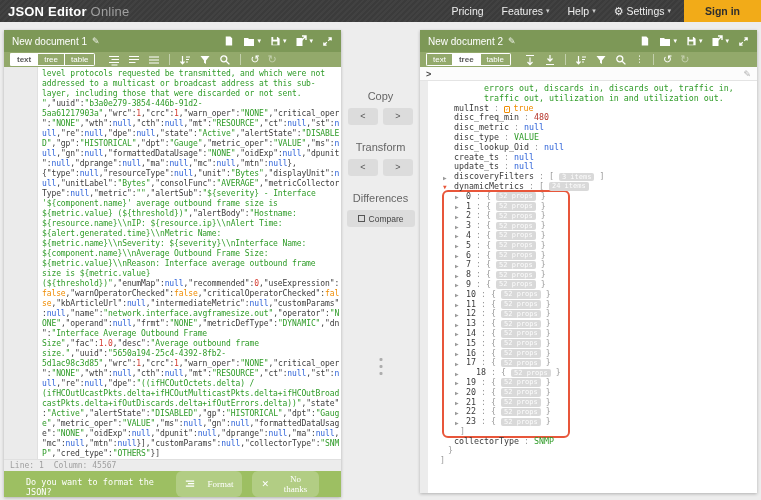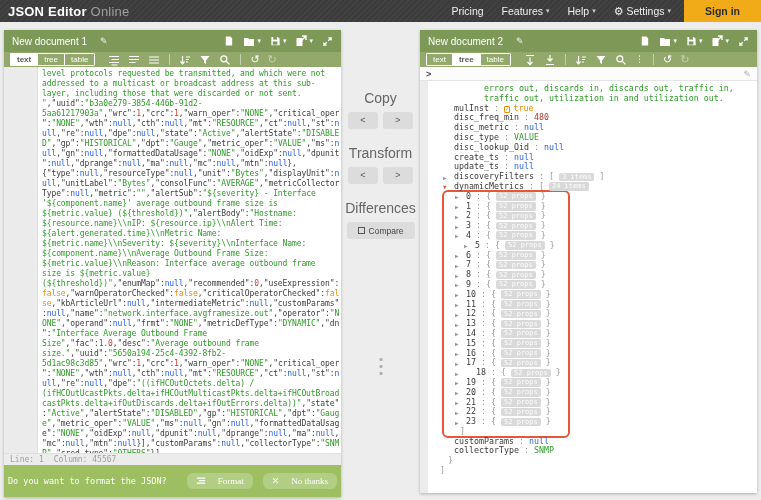--- a/index.html
+++ b/index.html
@@ -22,21 +22,21 @@
     border:none; padding:0 21px; margin-left:4px; cursor:pointer; }
 
   
   .panel { position:absolute; top:30px; width:337px; background:#fff;
     box-shadow:0 1px 3px rgba(0,0,0,.25); display:flex; flex-direction:column; }
   .panel.left  { left:4px;  height:467px; }
   .panel.right { left:420px; height:463px; }
 
   .panel-titlebar { height:22px; background:#7d9857; display:flex; align-items:center;
     padding:0 8px; color:#fff; flex:none; }
-  .panel-title { font-size:10px; display:flex; align-items:center; gap:13px; white-space:nowrap; }
+  .panel-title { font-size:10px; display:flex; align-items:center; gap:5px; white-space:nowrap; }
   .edit-pencil { font-size:9px; opacity:.9; cursor:pointer; }
   .titlebar-icons { margin-left:auto; display:flex; align-items:center; gap:9px; }
   .tb-ic { display:flex; align-items:center; gap:2px; cursor:pointer; }
   .tb-ic .caret { font-size:7px; color:#fff; }
 
   .panel-toolbar { height:15px; background:#93a96b; display:flex; align-items:center;
     padding:0 6px; flex:none; }
   .tab-group { display:flex; border-radius:2px; overflow:hidden; margin-right:9px; }
   .tab { font-size:8px; line-height:11px; padding:0 6px; color:#fff; border:1px solid #fff;
     border-right:none; cursor:pointer; white-space:nowrap; }
@@ -57,32 +57,32 @@
   .tk-key { color:#3c3c3c; }
   .tk-null { color:#2d62d8; }
   .tk-num { color:#d43a2f; }
   .tk-bool { color:#ef8c00; }
   .tk-pln { color:#3c3c3c; }
 
   .statusbar { height:12px; flex:none; background:#ececec; border-top:1px solid #e0e0e0;
     display:flex; align-items:center; gap:10px; padding:0 6px;
     font-family:"DejaVu Sans Mono", monospace; font-size:8px; color:#9e9e9e; }
 
-  .notifybar { height:32px; flex:none; background:#9dbf62; display:flex; align-items:center;
-    padding:0 4px; color:#fff; }
+  .notifybar { height:26px; flex:none; background:#9dbf62; display:flex; align-items:flex-end;
+    padding:0 22px; color:#fff; }
   .notify-msg { font-family:"DejaVu Sans Mono", monospace; font-size:8.5px; }
   .notify-btns { margin-left:auto; display:flex; gap:10px; }
   .notify-btn { background:rgba(255,255,255,.22); border:none; color:#fff; font-size:9px;
     padding:3px 9px; border-radius:6px; cursor:pointer; display:flex; align-items:center; gap:12px;
     font-family:Liberation Serif, serif; }
 
   
   .mid-gutter { position:absolute; left:341px; top:30px; width:79px; height:467px;
     display:flex; flex-direction:column; align-items:center; padding-top:60px; }
-  .mid-label { font-size:14px; color:#666; margin-bottom:6px; }
+  .mid-label { font-size:11px; color:#666; margin-bottom:6px; }
   .mid-btn-row { display:flex; gap:5px; margin-bottom:16px; }
   .mid-btn { width:30px; height:17px; background:#dcdcdc; border:none; border-radius:3px;
     color:#555; font-size:9px; cursor:pointer; line-height:15px; }
   .compare-btn { width:68px; height:17px; background:#dcdcdc; border:none; border-radius:3px;
     color:#444; font-size:8.5px; cursor:pointer; display:flex; align-items:center;
     justify-content:center; gap:4px; margin-bottom:0; }
   .cmp-box { width:7px; height:7px; border:1.3px solid #555; background:transparent; display:inline-block; }
   .drag-dots { position:absolute; left:50%; transform:translateX(-50%); top:328px;
     display:flex; flex-direction:column; gap:4px; cursor:row-resize; }
   .drag-dots i { width:3px; height:3px; background:#adadad; border-radius:1px; display:block; }
@@ -372,39 +372,38 @@
         <div class="tree-row" style="padding-left: 26px;"><span class="tr-key">disc_lookup_Oid</span><span class="tr-punct"> : </span><span class="tr-null">null</span></div>
         <div class="tree-row" style="padding-left: 26px;"><span class="tr-key">create_ts</span><span class="tr-punct"> : </span><span class="tr-null">null</span></div>
         <div class="tree-row" style="padding-left: 26px;"><span class="tr-key">update_ts</span><span class="tr-punct"> : </span><span class="tr-null">null</span></div>
         <div class="tree-row" style="padding-left: 26px;"><span class="tr-arrow" style="left: 15px;">▶</span><span class="tr-key">discoveryFilters</span><span class="tr-punct"> : [ </span><span class="badge">3 items</span><span class="tr-punct"> ]</span></div>
         <div class="tree-row" style="padding-left: 26px;"><span class="tr-arrow open" style="left: 15px;">▼</span><span class="tr-key">dynamicMetrics</span><span class="tr-punct"> : [ </span><span class="badge">24 items</span></div>
         <div class="tree-row" style="padding-left: 38px;"><span class="tr-arrow" style="left: 27px;">▶</span><span class="tr-key">0</span><span class="tr-punct"> : { </span><span class="badge">52 props</span><span class="tr-punct"> }</span></div>
         <div class="tree-row" style="padding-left: 38px;"><span class="tr-arrow" style="left: 27px;">▶</span><span class="tr-key">1</span><span class="tr-punct"> : { </span><span class="badge">52 props</span><span class="tr-punct"> }</span></div>
         <div class="tree-row" style="padding-left: 38px;"><span class="tr-arrow" style="left: 27px;">▶</span><span class="tr-key">2</span><span class="tr-punct"> : { </span><span class="badge">52 props</span><span class="tr-punct"> }</span></div>
         <div class="tree-row" style="padding-left: 38px;"><span class="tr-arrow" style="left: 27px;">▶</span><span class="tr-key">3</span><span class="tr-punct"> : { </span><span class="badge">52 props</span><span class="tr-punct"> }</span></div>
         <div class="tree-row" style="padding-left: 38px;"><span class="tr-arrow" style="left: 27px;">▶</span><span class="tr-key">4</span><span class="tr-punct"> : { </span><span class="badge">52 props</span><span class="tr-punct"> }</span></div>
-        <div class="tree-row" style="padding-left: 38px; margin-left: 9px;"><span class="tr-arrow" style="left: 27px;">▶</span><span class="tr-key">5</span><span class="tr-punct"> : { </span><span class="badge">52 props</span><span class="tr-punct"> }</span></div>
+        <div class="tree-row" style="padding-left: 38px;"><span class="tr-arrow" style="left: 27px;">▶</span><span class="tr-key">5</span><span class="tr-punct"> : { </span><span class="badge">52 props</span><span class="tr-punct"> }</span></div>
         <div class="tree-row" style="padding-left: 38px;"><span class="tr-arrow" style="left: 27px;">▶</span><span class="tr-key">6</span><span class="tr-punct"> : { </span><span class="badge">52 props</span><span class="tr-punct"> }</span></div>
         <div class="tree-row" style="padding-left: 38px;"><span class="tr-arrow" style="left: 27px;">▶</span><span class="tr-key">7</span><span class="tr-punct"> : { </span><span class="badge">52 props</span><span class="tr-punct"> }</span></div>
         <div class="tree-row" style="padding-left: 38px;"><span class="tr-arrow" style="left: 27px;">▶</span><span class="tr-key">8</span><span class="tr-punct"> : { </span><span class="badge">52 props</span><span class="tr-punct"> }</span></div>
         <div class="tree-row" style="padding-left: 38px;"><span class="tr-arrow" style="left: 27px;">▶</span><span class="tr-key">9</span><span class="tr-punct"> : { </span><span class="badge">52 props</span><span class="tr-punct"> }</span></div>
         <div class="tree-row" style="padding-left: 38px;"><span class="tr-arrow" style="left: 27px;">▶</span><span class="tr-key">10</span><span class="tr-punct"> : { </span><span class="badge">52 props</span><span class="tr-punct"> }</span></div>
         <div class="tree-row" style="padding-left: 38px;"><span class="tr-arrow" style="left: 27px;">▶</span><span class="tr-key">11</span><span class="tr-punct"> : { </span><span class="badge">52 props</span><span class="tr-punct"> }</span></div>
         <div class="tree-row" style="padding-left: 38px;"><span class="tr-arrow" style="left: 27px;">▶</span><span class="tr-key">12</span><span class="tr-punct"> : { </span><span class="badge">52 props</span><span class="tr-punct"> }</span></div>
         <div class="tree-row" style="padding-left: 38px;"><span class="tr-arrow" style="left: 27px;">▶</span><span class="tr-key">13</span><span class="tr-punct"> : { </span><span class="badge">52 props</span><span class="tr-punct"> }</span></div>
         <div class="tree-row" style="padding-left: 38px;"><span class="tr-arrow" style="left: 27px;">▶</span><span class="tr-key">14</span><span class="tr-punct"> : { </span><span class="badge">52 props</span><span class="tr-punct"> }</span></div>
         <div class="tree-row" style="padding-left: 38px;"><span class="tr-arrow" style="left: 27px;">▶</span><span class="tr-key">15</span><span class="tr-punct"> : { </span><span class="badge">52 props</span><span class="tr-punct"> }</span></div>
         <div class="tree-row" style="padding-left: 38px;"><span class="tr-arrow" style="left: 27px;">▶</span><span class="tr-key">16</span><span class="tr-punct"> : { </span><span class="badge">52 props</span><span class="tr-punct"> }</span></div>
         <div class="tree-row" style="padding-left: 38px;"><span class="tr-arrow" style="left: 27px;">▶</span><span class="tr-key">17</span><span class="tr-punct"> : { </span><span class="badge">52 props</span><span class="tr-punct"> }</span></div>
         <div class="tree-row" style="padding-left: 48px;"><span class="tr-arrow" style="left: 27px;">▶</span><span class="tr-key">18</span><span class="tr-punct"> : { </span><span class="badge">52 props</span><span class="tr-punct"> }</span></div>
         <div class="tree-row" style="padding-left: 38px;"><span class="tr-arrow" style="left: 27px;">▶</span><span class="tr-key">19</span><span class="tr-punct"> : { </span><span class="badge">52 props</span><span class="tr-punct"> }</span></div>
         <div class="tree-row" style="padding-left: 38px;"><span class="tr-arrow" style="left: 27px;">▶</span><span class="tr-key">20</span><span class="tr-punct"> : { </span><span class="badge">52 props</span><span class="tr-punct"> }</span></div>
         <div class="tree-row" style="padding-left: 38px;"><span class="tr-arrow" style="left: 27px;">▶</span><span class="tr-key">21</span><span class="tr-punct"> : { </span><span class="badge">52 props</span><span class="tr-punct"> }</span></div>
         <div class="tree-row" style="padding-left: 38px;"><span class="tr-arrow" style="left: 27px;">▶</span><span class="tr-key">22</span><span class="tr-punct"> : { </span><span class="badge">52 props</span><span class="tr-punct"> }</span></div>
         <div class="tree-row" style="padding-left: 38px;"><span class="tr-arrow" style="left: 27px;">▶</span><span class="tr-key">23</span><span class="tr-punct"> : { </span><span class="badge">52 props</span><span class="tr-punct"> }</span></div>
         <div class="tree-row" style="padding-left: 32px;"><span class="tr-punct">]</span></div>
-        <div class="tree-row" style="padding-left: 26px;"><span class="tr-key">customParams</span><span class="tr-punct"> : </span><span class="tr-null">null</span></div>
         <div class="tree-row" style="padding-left: 26px;"><span class="tr-key">collectorType</span><span class="tr-punct"> : </span><span class="tr-str">SNMP</span></div>
         <div class="tree-row" style="padding-left: 20px;"><span class="tr-punct">}</span></div>
         <div class="tree-row" style="padding-left: 12px;"><span class="tr-punct">]</span></div>
       </div>
   </div>
 </div>
 
 </body></html>

